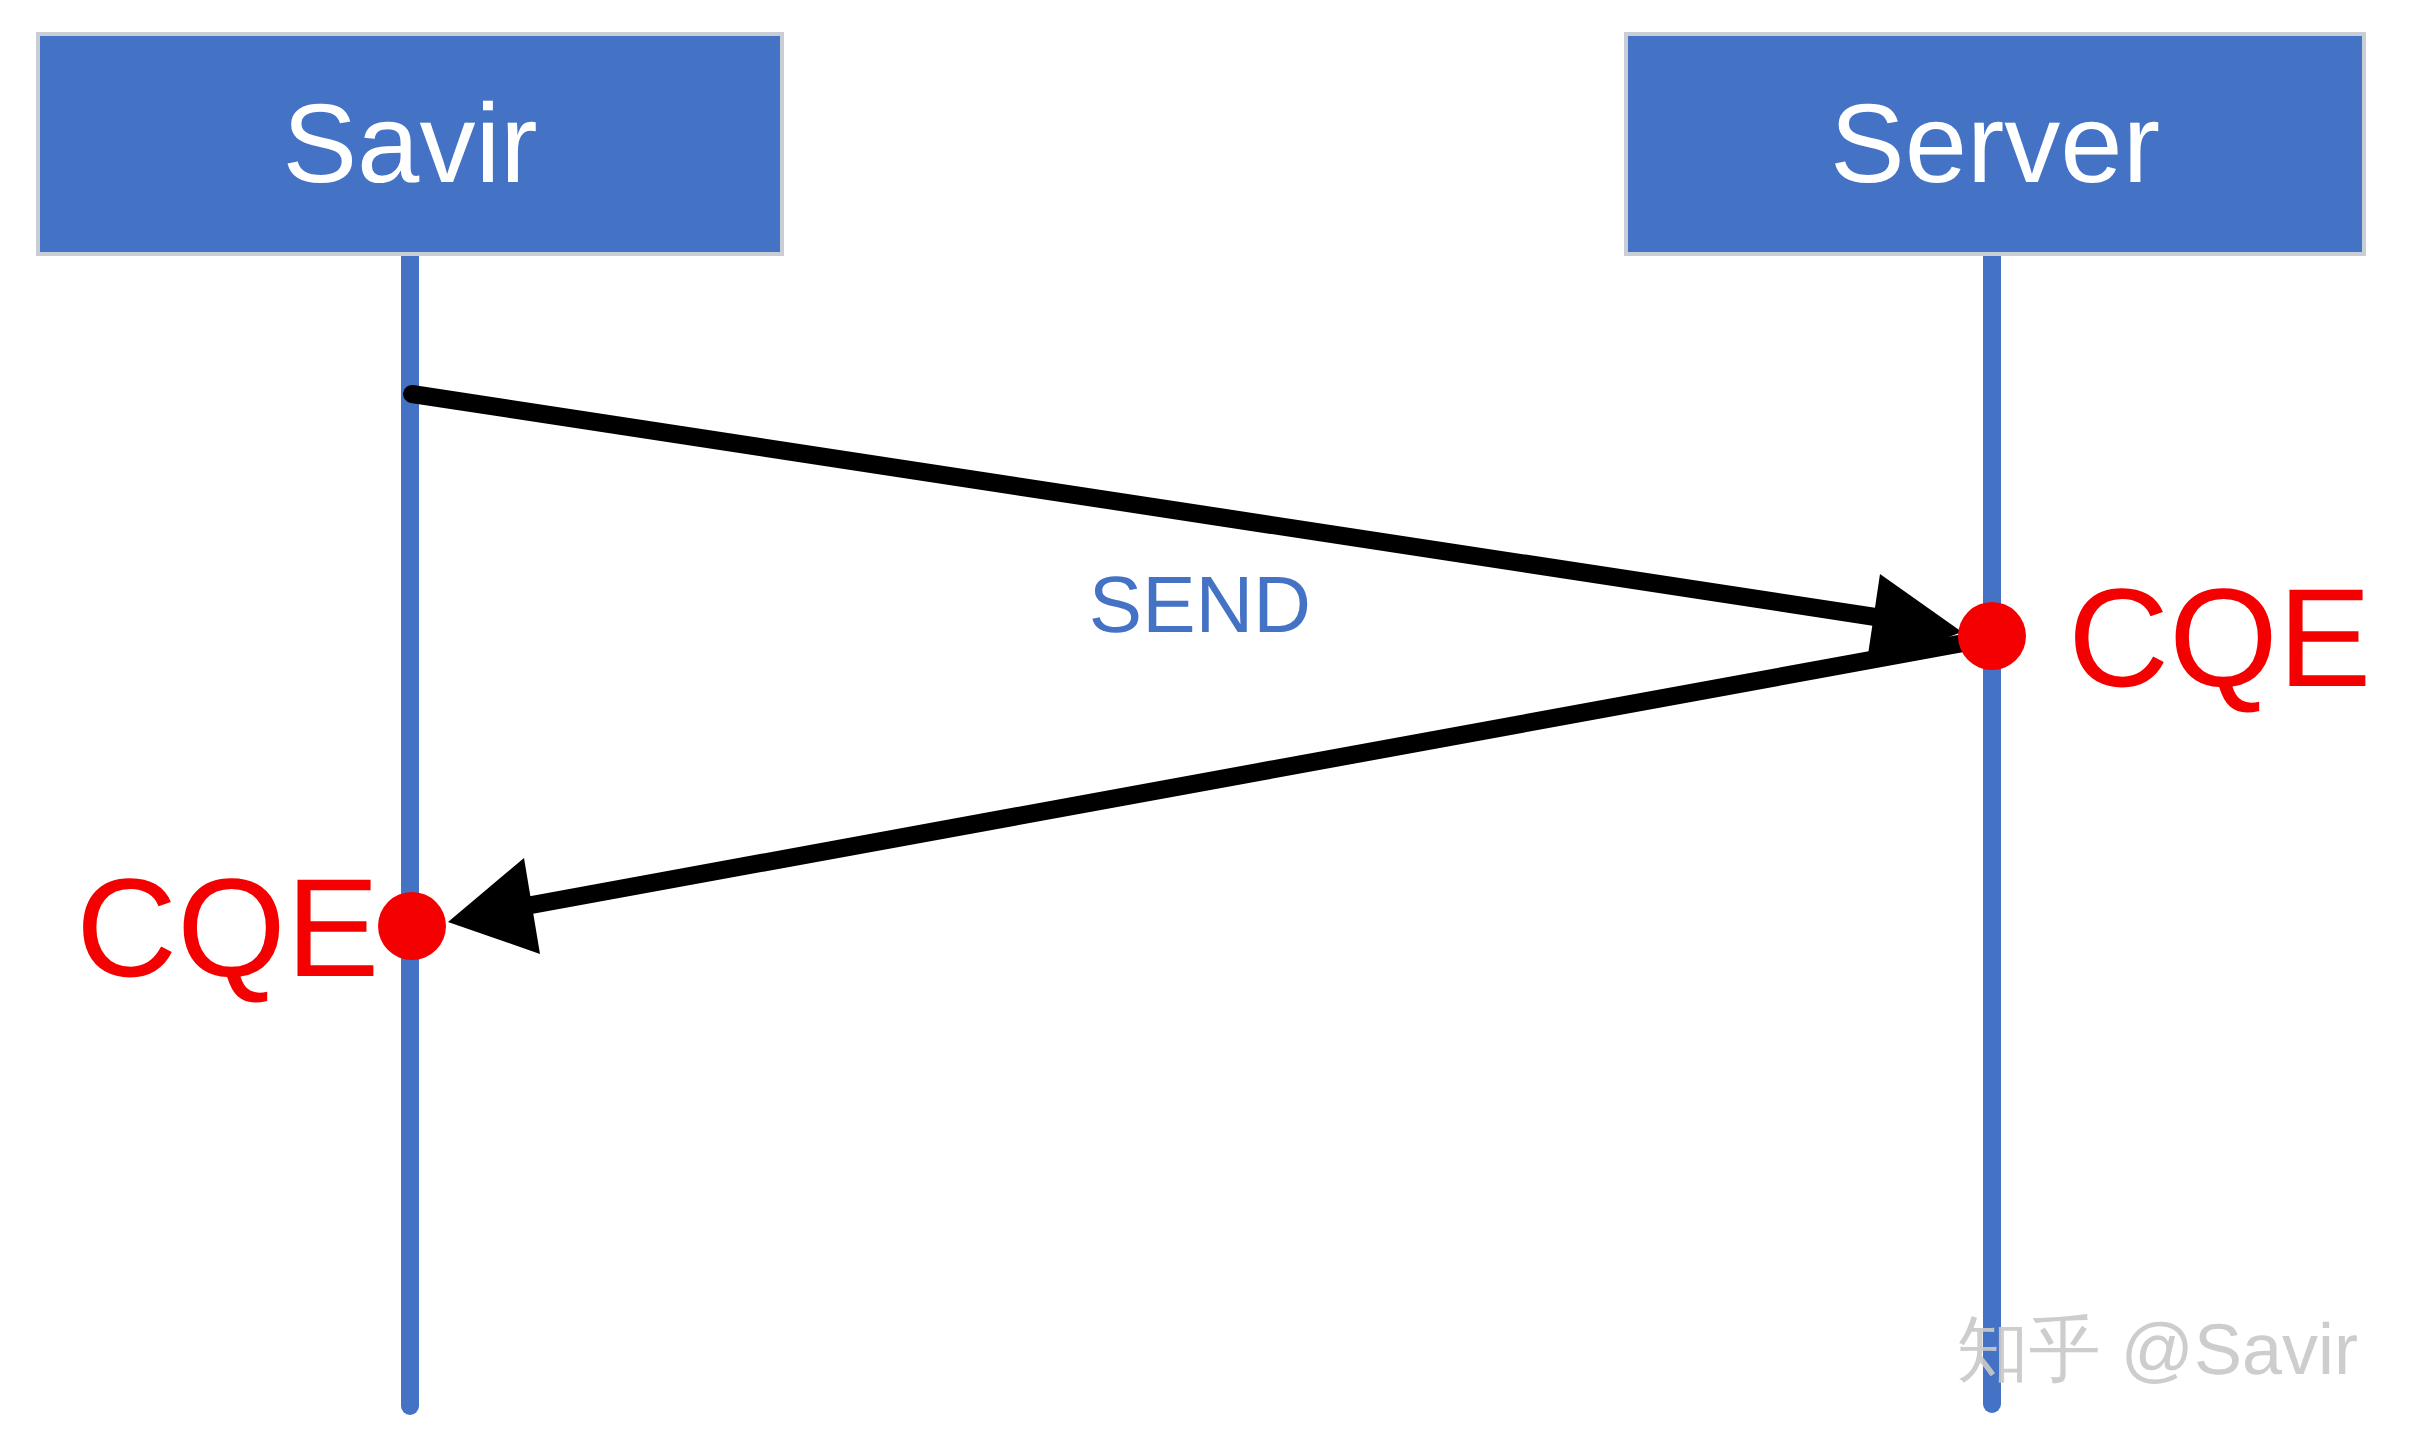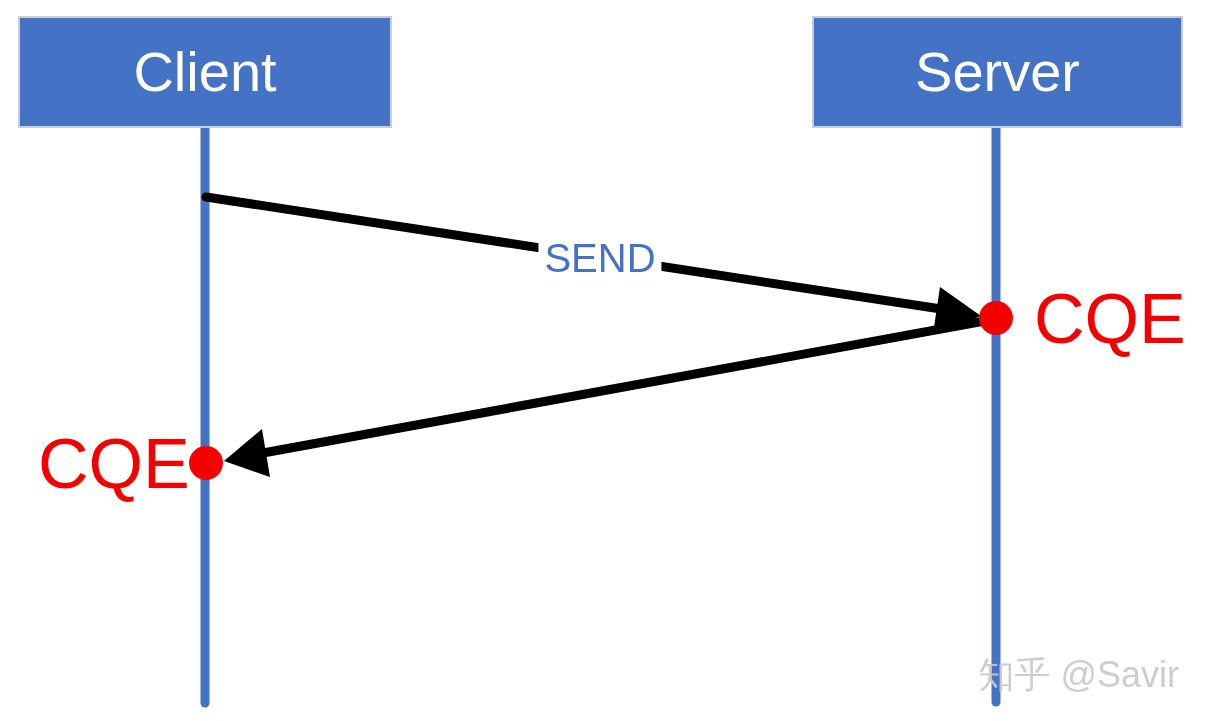--- a/index.html
+++ b/index.html
@@ -59,20 +59,21 @@
   }
   .msg-label {
     position: absolute;
     transform: translate(-50%, -50%);
     background: #ffffff;
     color: var(--message-text, #4472C4);
     font-size: 40px;
     line-height: 1.05;
     padding: 0 6px;
     white-space: nowrap;
+    margin-top: 45px;
   }
   .msg-label.send { left: 600px; top: 258px; }
   .msg-label.ack  { left: 600px; top: 390px; }
   .cqe-label {
     position: absolute;
     transform: translateY(-50%);
     color: var(--event-red, #F40000);
     font-size: 70px;
     line-height: 1;
     white-space: nowrap;
@@ -104,21 +105,21 @@
     <polygon class="msg-head" points="981,316 940,287 933,334"></polygon>
 
     <line class="msg-line" x1="990" y1="320" x2="263" y2="453"></line>
     <polygon class="msg-head" points="224,461 262,429 270,477"></polygon>
 
     <circle class="cqe-dot" cx="996" cy="318" r="17"></circle>
     <circle class="cqe-dot" cx="206" cy="463" r="17"></circle>
   </svg>
 
   <div class="actor-box client">
-    <span class="actor-label">Client</span>
+    <span class="actor-label">Savir</span>
   </div>
   <div class="actor-box server">
     <span class="actor-label">Server</span>
   </div>
 
   <div class="msg-label send">SEND</div>
 
   <div class="cqe-label server">CQE</div>
   <div class="cqe-label client">CQE</div>
 

